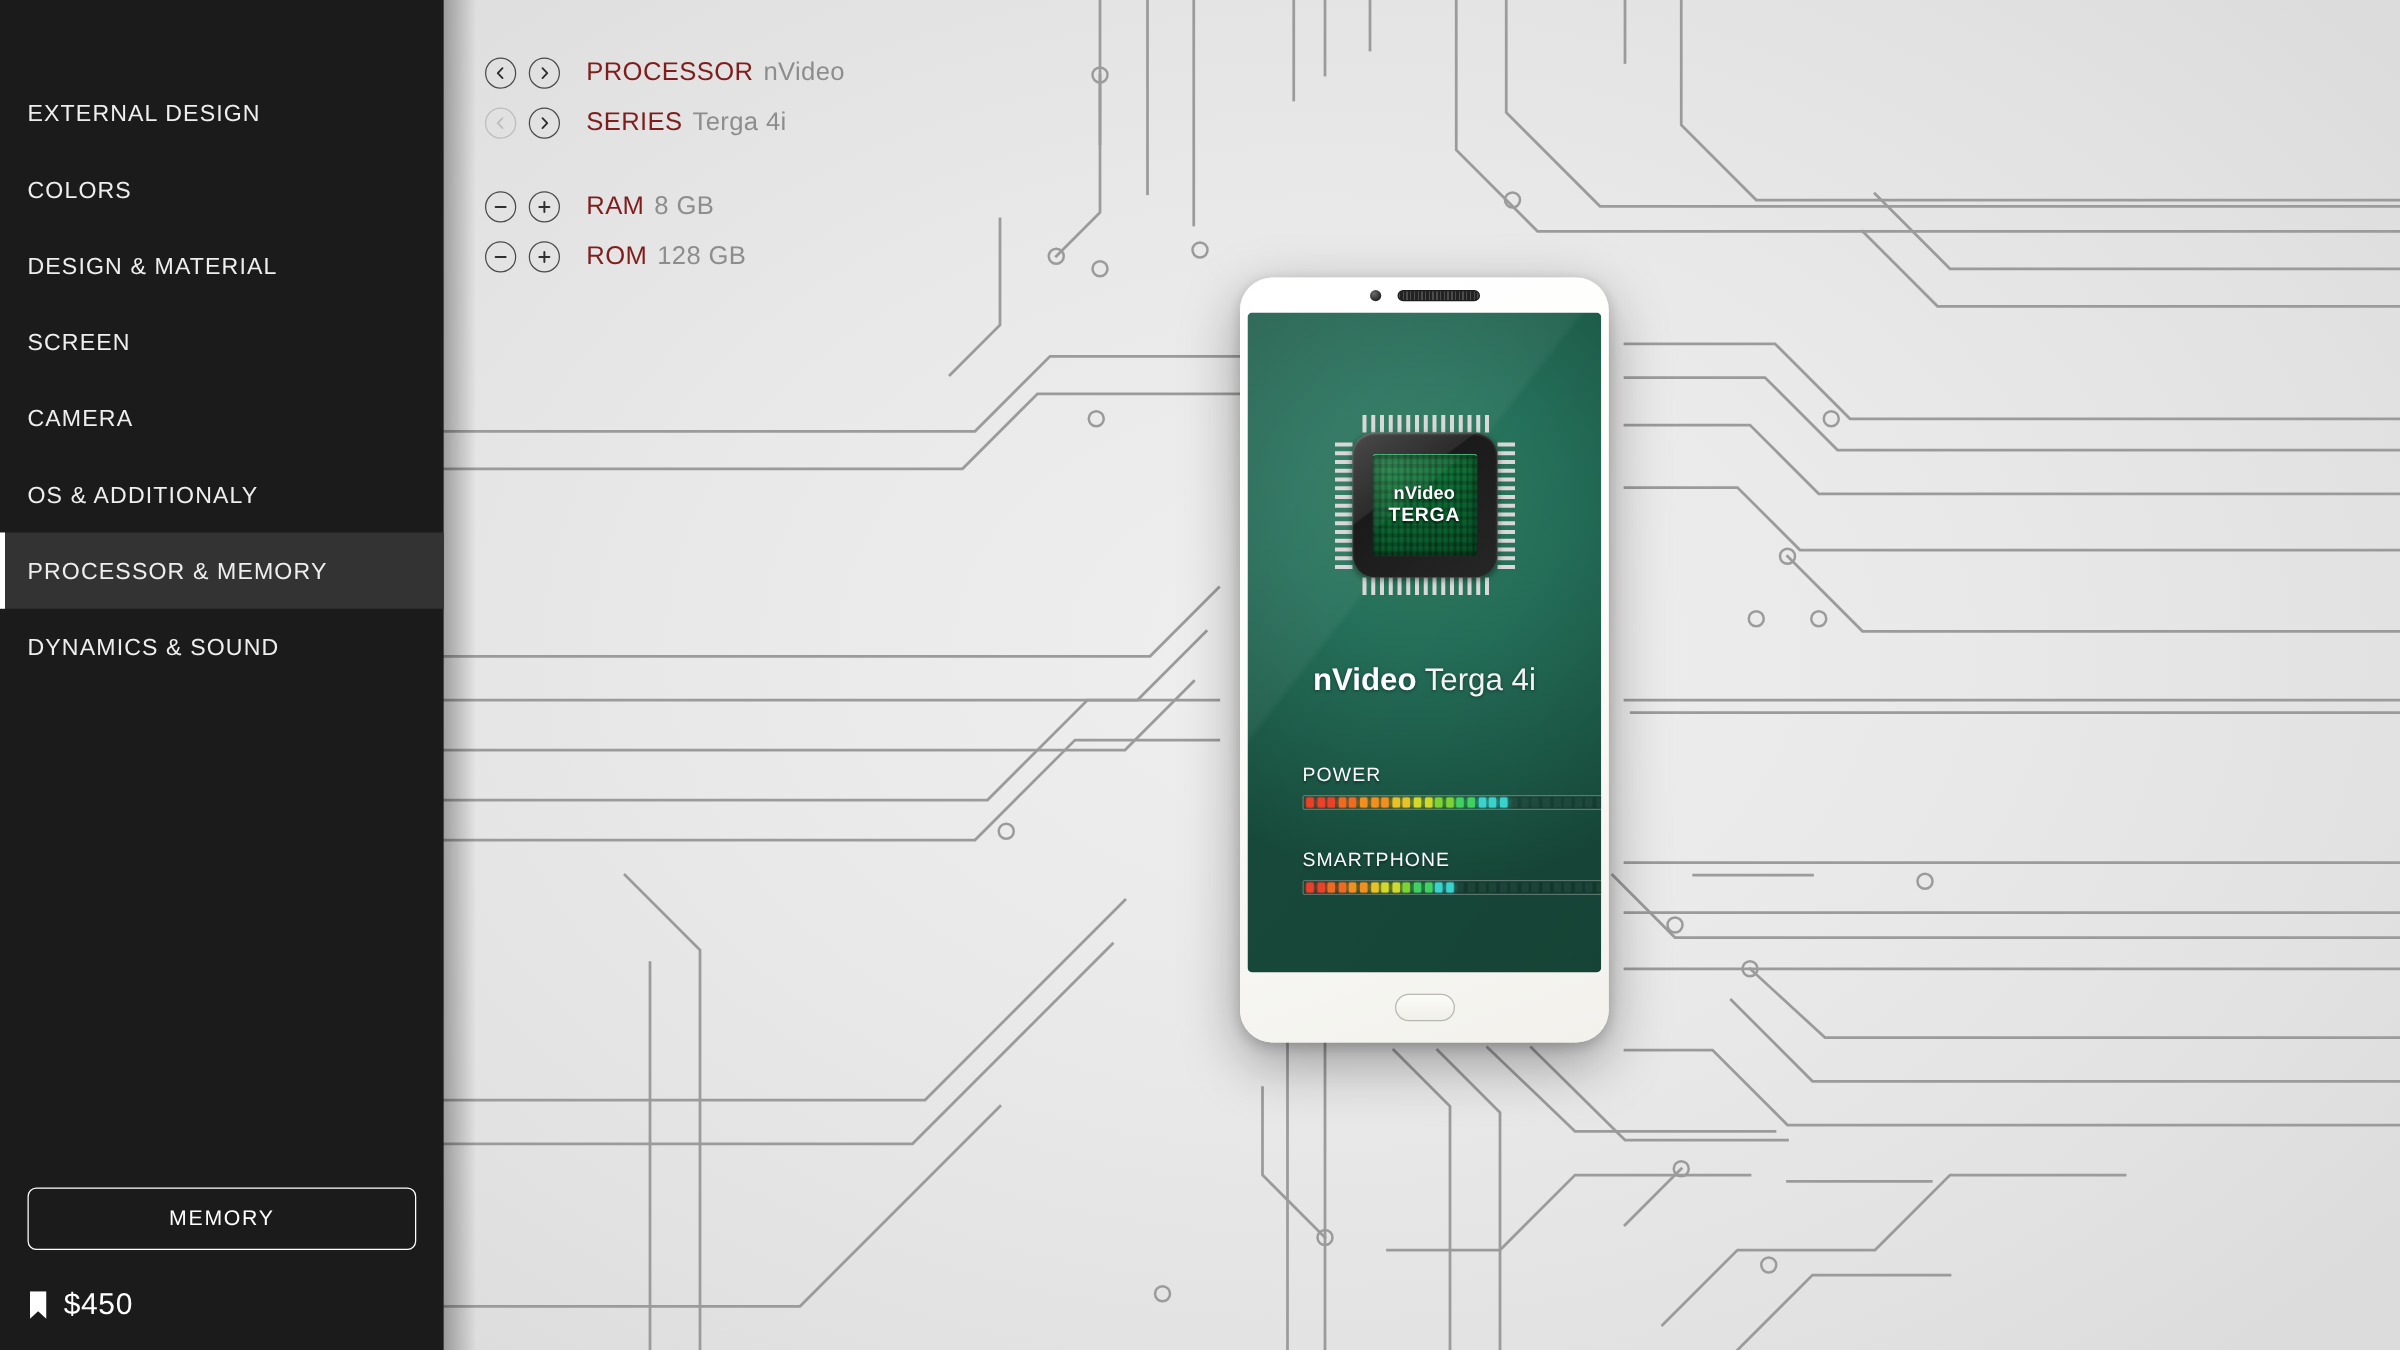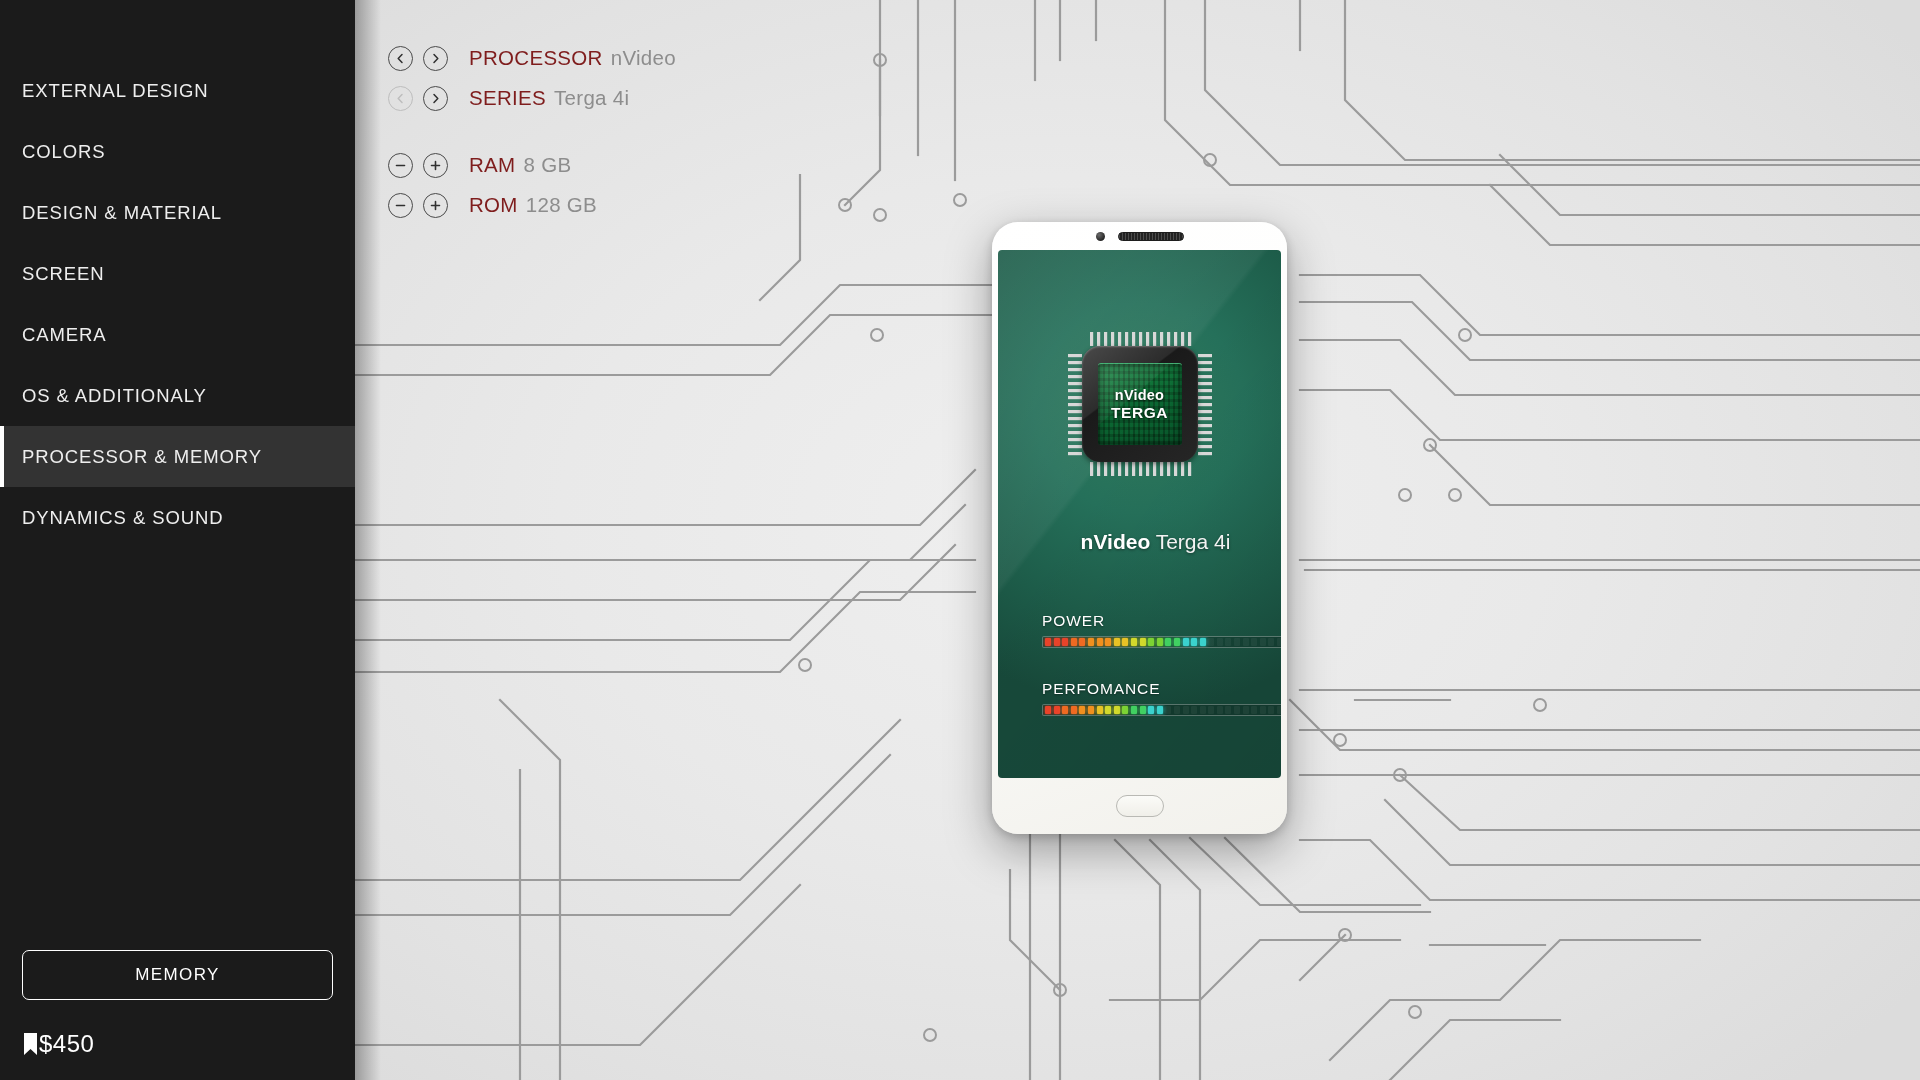--- a/index.html
+++ b/index.html
@@ -71,21 +71,21 @@
     border: 1.6px solid #ffffff;
     border-radius: 7px;
     color: #ffffff;
     font-size: 17px;
     letter-spacing: 1.4px;
     background: transparent;
     cursor: pointer;
     width: 100%;
   }
   .price-row {
-    display: flex; align-items: center; 
+    display: flex; align-items: center; gap: 12px;
     margin-top: 30px;
   }
   .price-text { color: #ffffff; font-size: 24px; letter-spacing: 0.5px; }
 
   
   .specs {
     position: absolute; left: 388px; top: 38px;
     z-index: 15;
   }
   .spec-group + .spec-group { margin-top: 27px; }
@@ -193,24 +193,24 @@
     display: flex; flex-direction: column;
     align-items: center; justify-content: center;
     box-shadow: inset 0 0 10px rgba(0,0,0,0.55);
   }
   .chip-t1 { color: #ffffff; font-size: 14.5px; font-weight: bold; line-height: 17px; letter-spacing: 0.2px;
              text-shadow: 0 1px 2px rgba(0,0,0,0.7); }
   .chip-t2 { color: #ffffff; font-size: 15.5px; font-weight: bold; line-height: 18px; letter-spacing: 0.6px;
              text-shadow: 0 1px 2px rgba(0,0,0,0.7); }
 
   .chip-caption {
-    position: absolute; left: 16px; top: 280px; width: 100%;
+    position: absolute; left: 0; top: 280px; width: 100%;
     text-align: center;
     color: #ffffff;
-    font-size: 21px;
+    font-size: 25px;
     text-shadow: 0 1px 3px rgba(0,0,0,0.45);
   }
   .chip-caption b { font-weight: bold; }
   .chip-caption span { font-weight: 400; color: #f3f3f3; }
 
   
   .meters { position: absolute; left: 28px; top: 362px; width: 246px; margin-left: 16px; }
   .meter + .meter { margin-top: 32px; }
   .meter-label {
     color: #ffffff; font-size: 15.5px; letter-spacing: 0.9px;
@@ -577,21 +577,21 @@
               <span class="seg off"></span>
               <span class="seg off"></span>
               <span class="seg off"></span>
               <span class="seg off"></span>
               <span class="seg off"></span>
               <span class="seg off"></span>
             </div>
         </div>
 
         <div class="meter">
-          <div class="meter-label">PERFOMANCE</div>
+          <div class="meter-label">SMARTPHONE</div>
           <div class="meter-track">
               <span class="seg" style="background: rgb(232, 67, 42); box-shadow: rgb(232, 67, 42) 0px 0px 4px;"></span>
               <span class="seg" style="background: rgb(232, 67, 42); box-shadow: rgb(232, 67, 42) 0px 0px 4px;"></span>
               <span class="seg" style="background: rgb(239, 106, 34); box-shadow: rgb(239, 106, 34) 0px 0px 4px;"></span>
               <span class="seg" style="background: rgb(239, 106, 34); box-shadow: rgb(239, 106, 34) 0px 0px 4px;"></span>
               <span class="seg" style="background: rgb(240, 144, 31); box-shadow: rgb(240, 144, 31) 0px 0px 4px;"></span>
               <span class="seg" style="background: rgb(240, 144, 31); box-shadow: rgb(240, 144, 31) 0px 0px 4px;"></span>
               <span class="seg" style="background: rgb(232, 194, 38); box-shadow: rgb(232, 194, 38) 0px 0px 4px;"></span>
               <span class="seg" style="background: rgb(210, 217, 44); box-shadow: rgb(210, 217, 44) 0px 0px 4px;"></span>
               <span class="seg" style="background: rgb(210, 217, 44); box-shadow: rgb(210, 217, 44) 0px 0px 4px;"></span>

